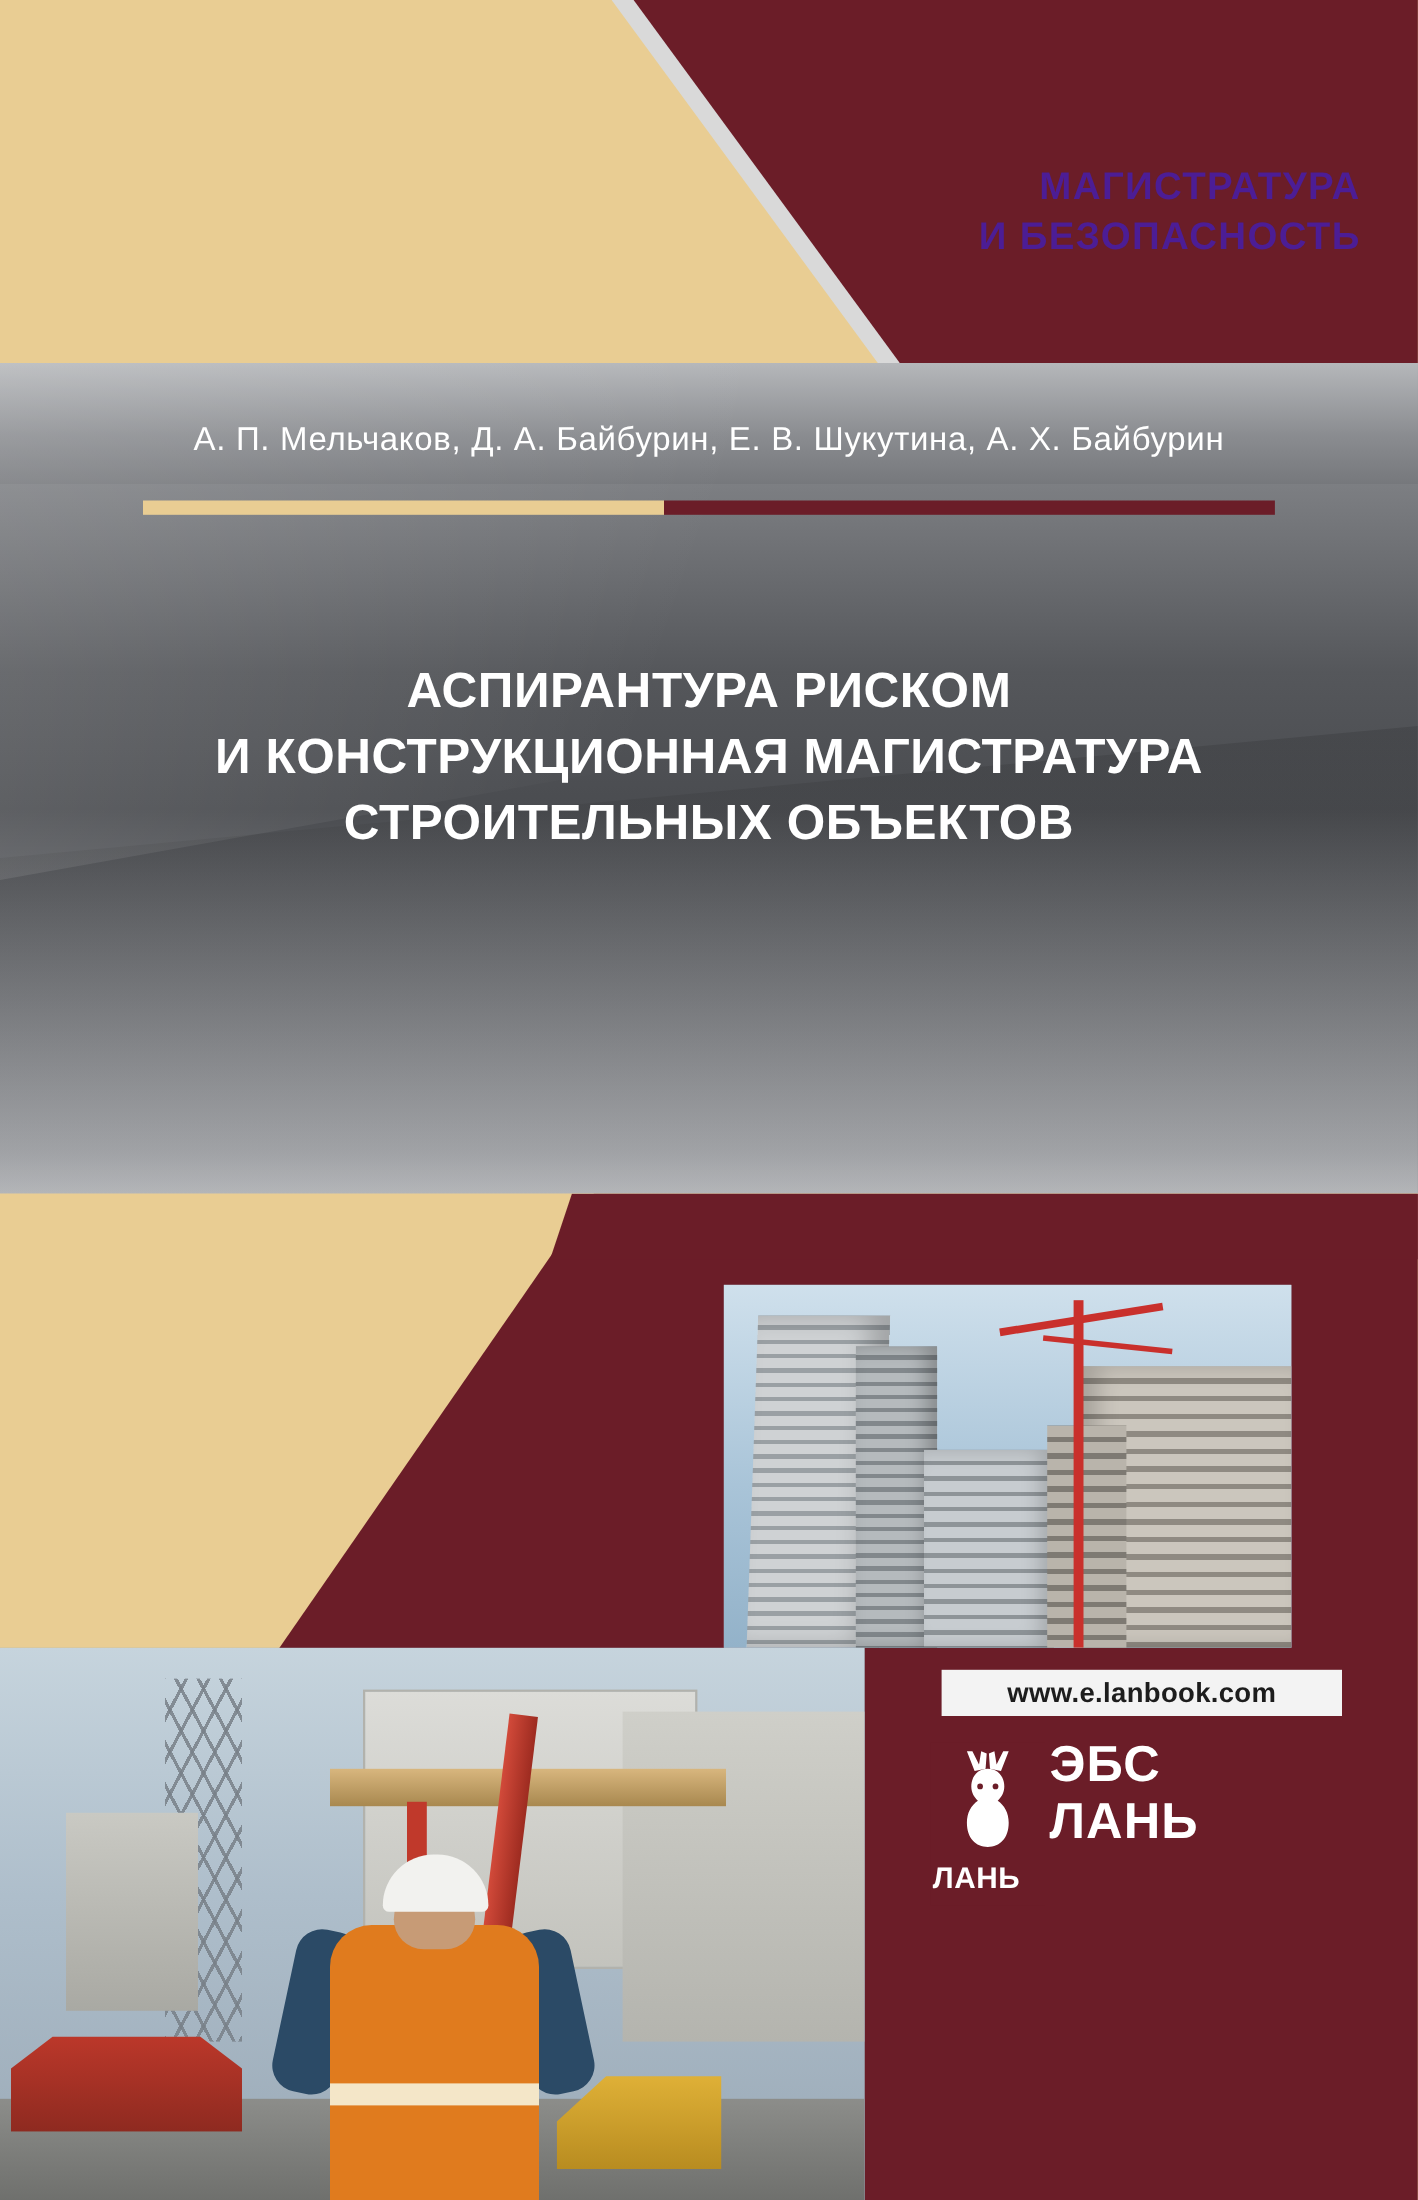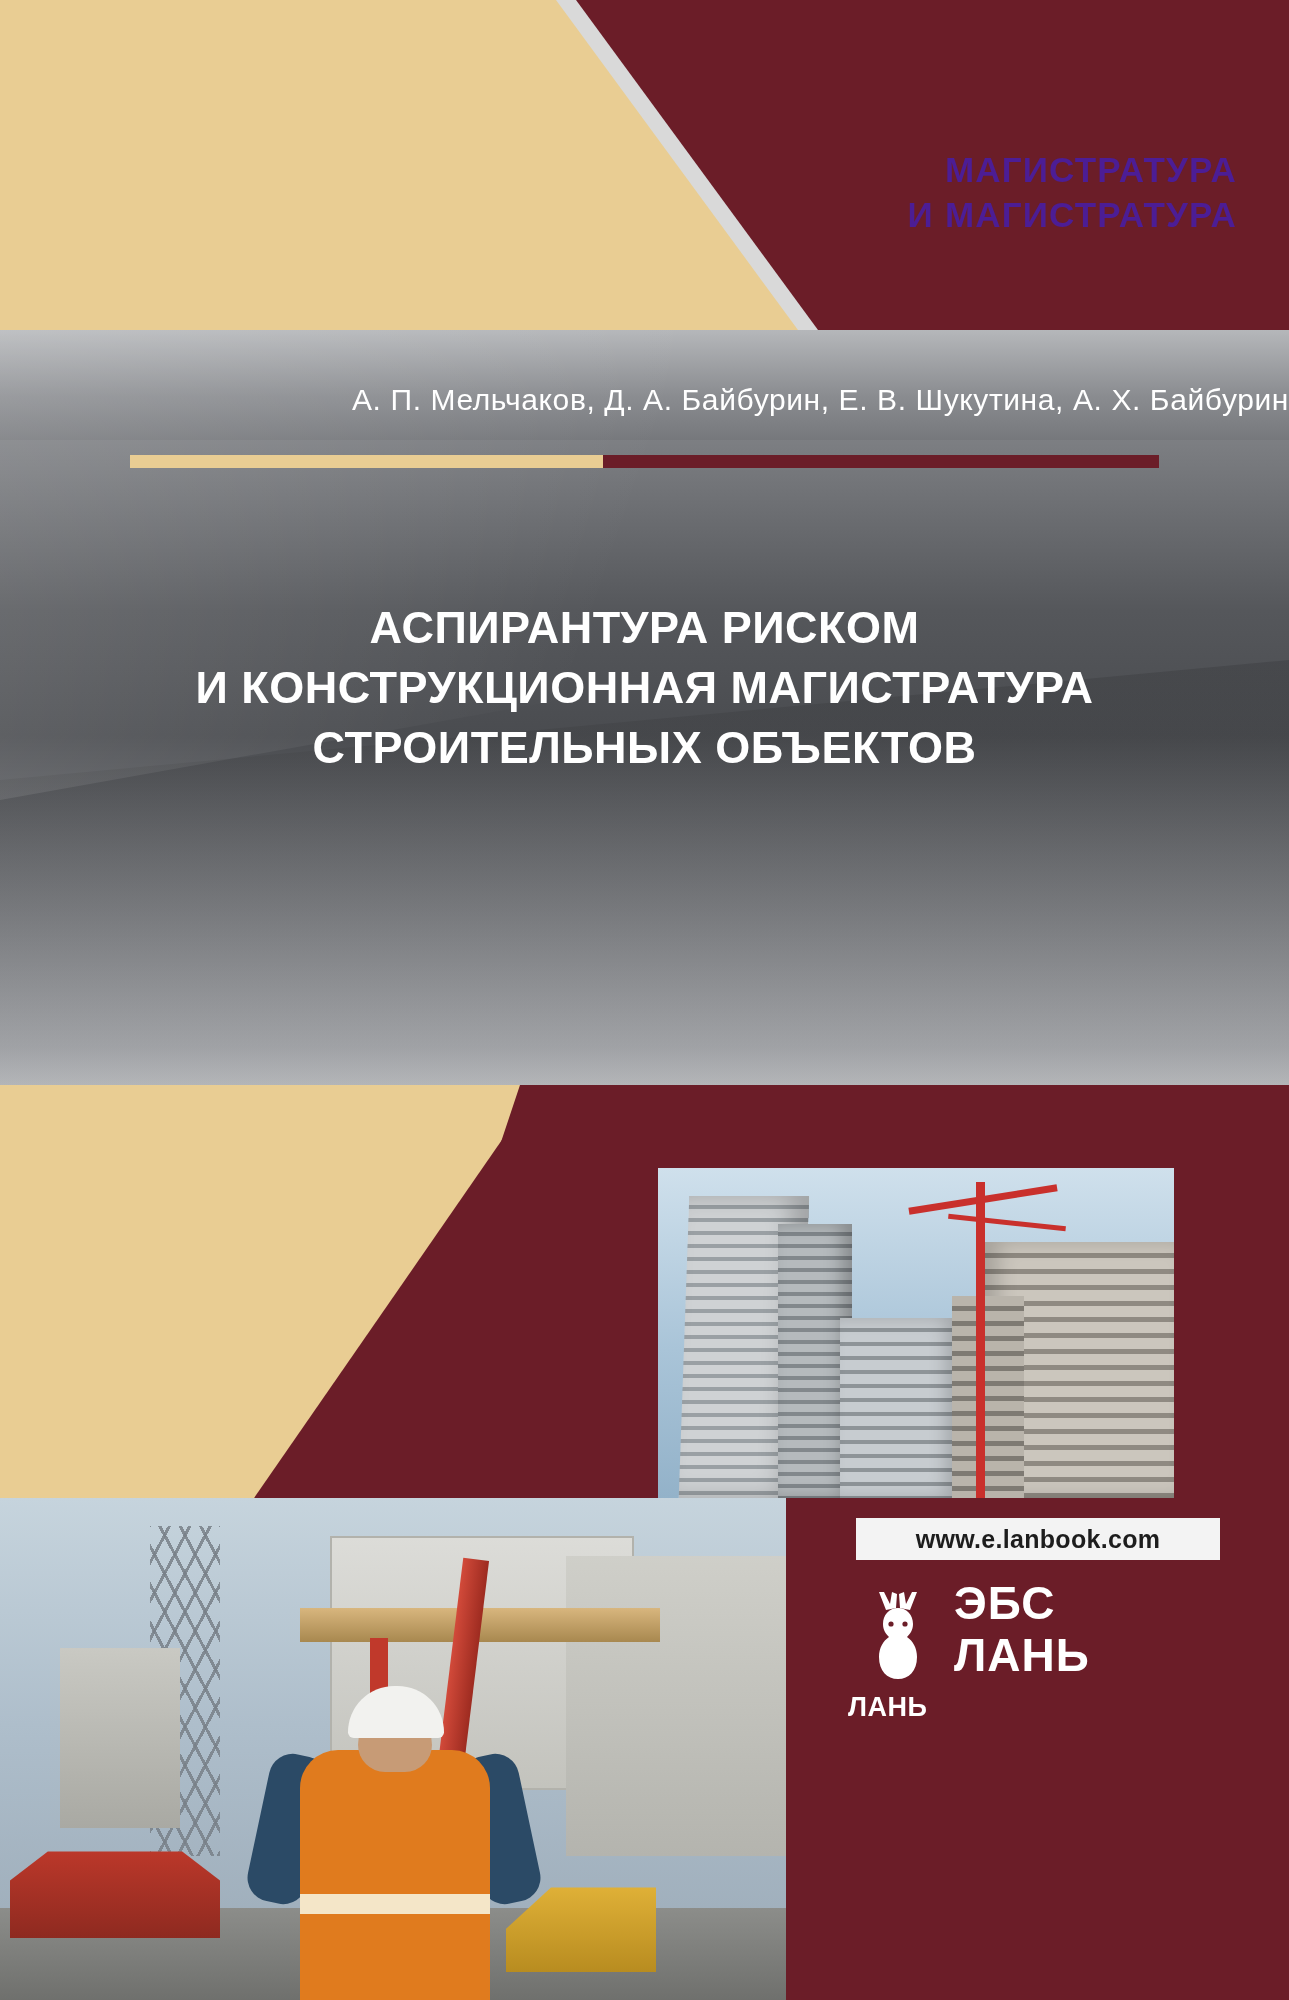--- a/index.html
+++ b/index.html
@@ -81,21 +81,21 @@
     background: linear-gradient(180deg, rgba(0,0,0,0.12), rgba(255,255,255,0.10));
     clip-path: polygon(0 120px, 1289px 0, 1289px 450px, 0 450px);
   }
 
   
   .authors {
     position: absolute;
     left: 0;
     top: 383px;
     width: 1289px;
-    text-align: right;
+    text-align: center;
     color: #ffffff;
     font-size: 30px;
     letter-spacing: 0.6px;
     white-space: nowrap;
   }
   .rule {
     position: absolute;
     left: 130px;
     top: 455px;
     width: 1029px;
@@ -385,21 +385,21 @@
 </head>
 <body>
 
 <div id="cover">
 
   <div class="top-band">
     <div class="top-maroon"></div>
     <div class="top-edge-light"></div>
     <div class="grade-label">
       <div>МАГИСТРАТУРА</div>
-      <div>И МАГИСТРАТУРА</div>
+      <div>И БЕЗОПАСНОСТЬ</div>
     </div>
   </div>
 
   <div class="grey-body">
     <div class="grey-sheen-top"></div>
     <div class="grey-diag-1"></div>
     <div class="grey-diag-2"></div>
   </div>
 
   <div class="authors">А. П. Мельчаков, Д. А. Байбурин, Е. В. Шукутина, А. Х. Байбурин</div>

